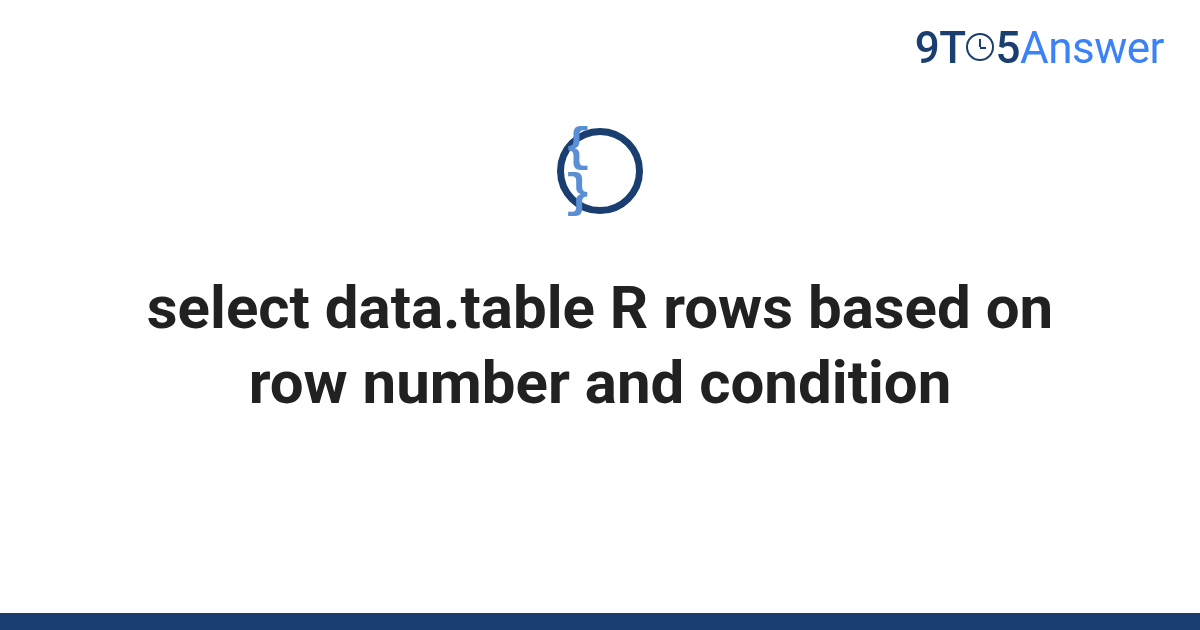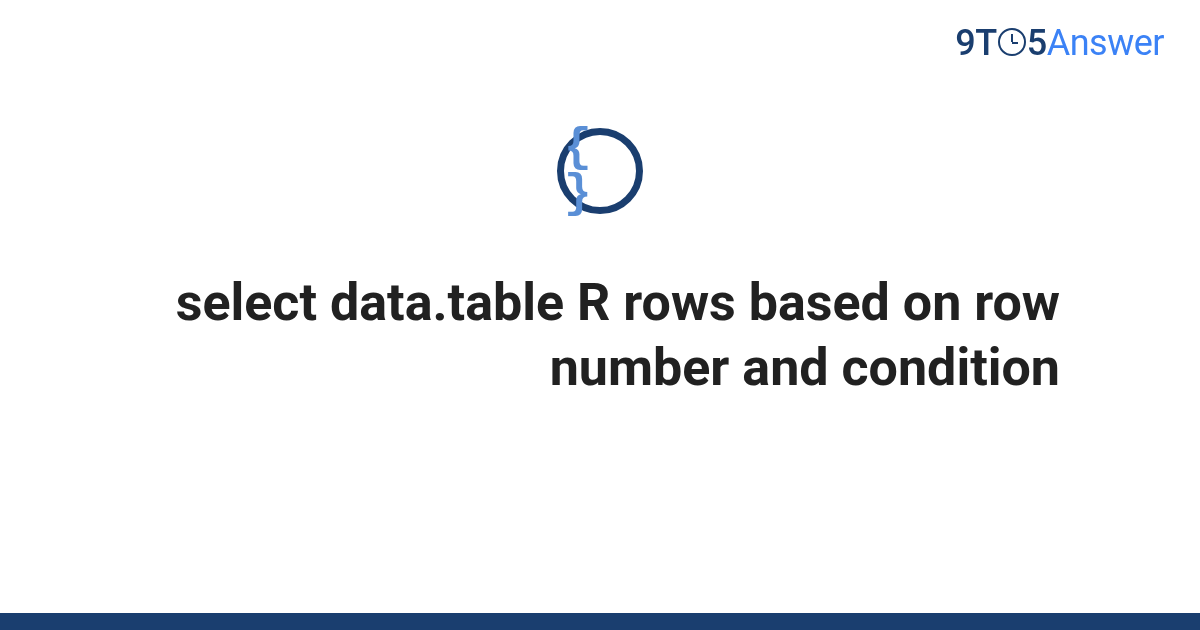--- a/index.html
+++ b/index.html
@@ -12,21 +12,21 @@
       height: 630px;
       background: #ffffff;
       font-family: -apple-system, BlinkMacSystemFont, "Segoe UI", Roboto, Helvetica, Arial, sans-serif;
       position: relative;
       overflow: hidden;
     }
     .brand {
       position: absolute;
       top: 22px;
       right: 36px;
-      font-size: 36px;
+      font-size: 44px;
       font-weight: 400;
       letter-spacing: -0.5px;
       display: flex;
       align-items: center;
     }
     .brand .nine-t {
       color: #1a3e6f;
       font-weight: 500;
     }
     .brand .clock {
@@ -93,24 +93,24 @@
     }
     .icon-brace {
       color: #5a8fd6;
       font-size: 46px;
       font-weight: 700;
       font-family: "Courier New", monospace;
       letter-spacing: -3px;
       line-height: 1;
     }
     .title {
-      font-size: 52px;
+      font-size: 60px;
       font-weight: 700;
       color: #212121;
-      text-align: right;
+      text-align: center;
       line-height: 1.25;
       max-width: 1000px;
       padding: 0 40px;
     }
     .footer-bar {
       position: absolute;
       bottom: 0;
       left: 0;
       width: 100%;
       height: 17px;

